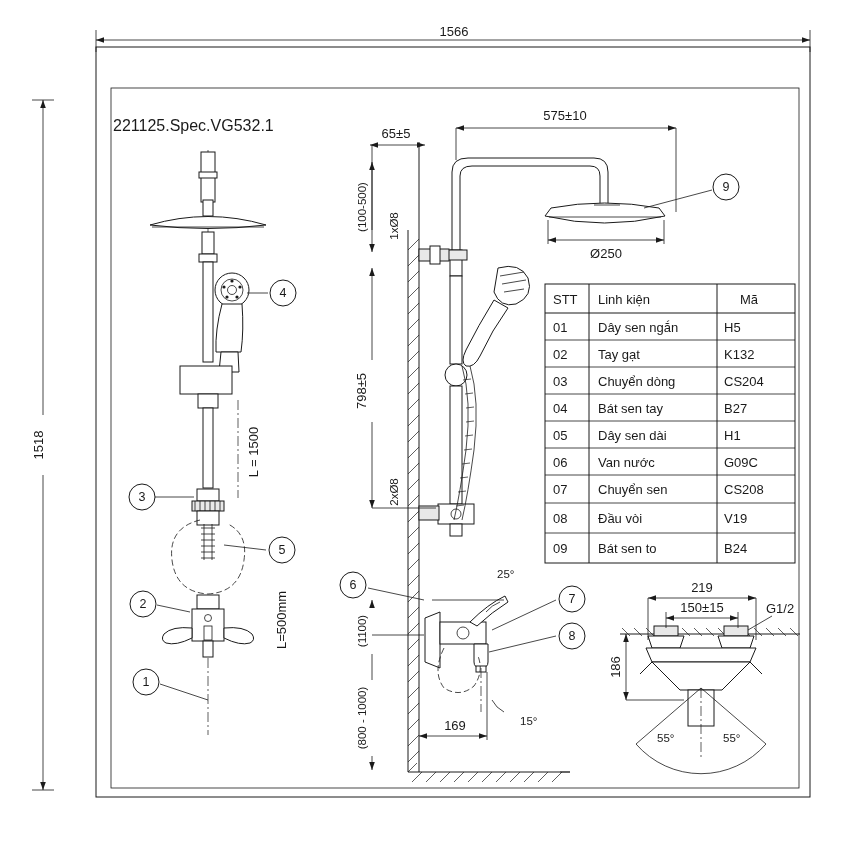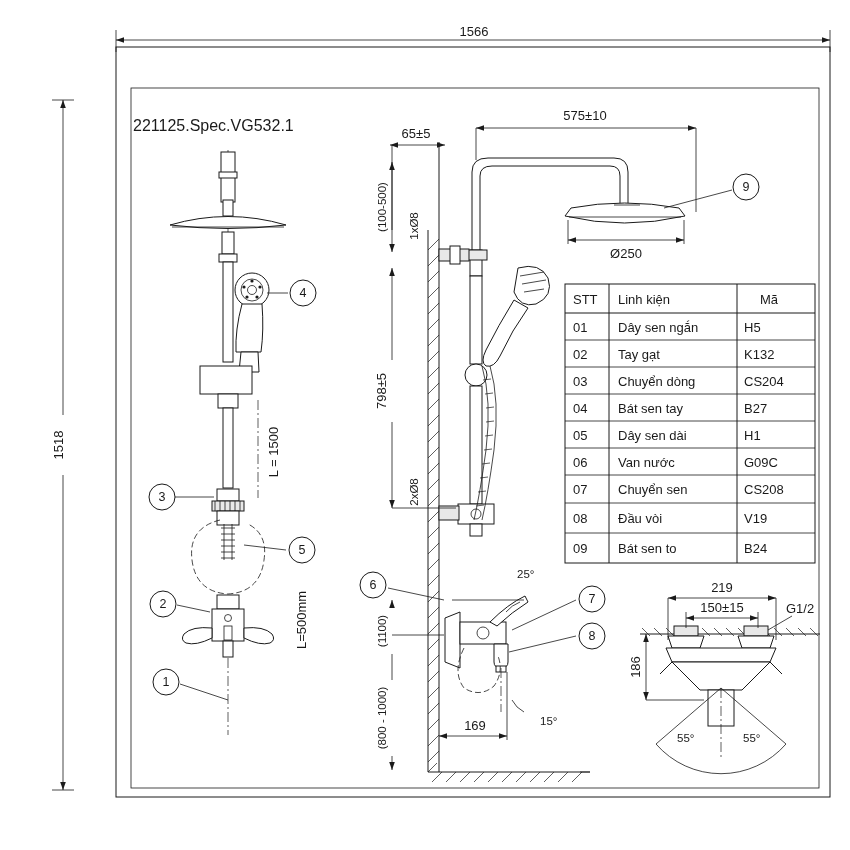--- a/index.html
+++ b/index.html
@@ -11,21 +11,20 @@
     width: 850px;
     height: 850px;
     font-family: "Liberation Sans", sans-serif;
     color: #1a1a1a;
     overflow: hidden;
   }
   #stage {
     position: relative;
     width: 679px;
     height: 850px;
-    margin-left: 20px;
   }
   svg#drawing {
     position: absolute;
     left: 0;
     top: 0;
     width: 850px;
     height: 850px;
   }
   .ln { stroke: #1a1a1a; stroke-width: 1; fill: none; }
   .thin { stroke: #1a1a1a; stroke-width: 0.8; fill: none; }

